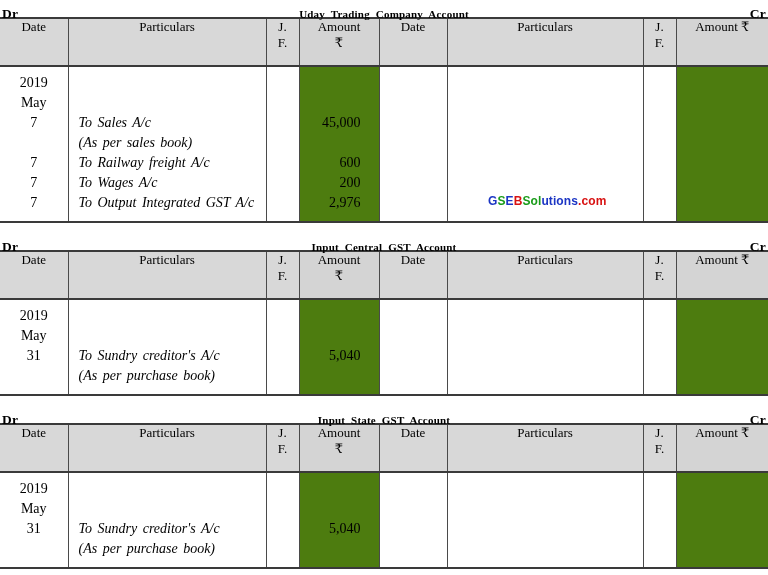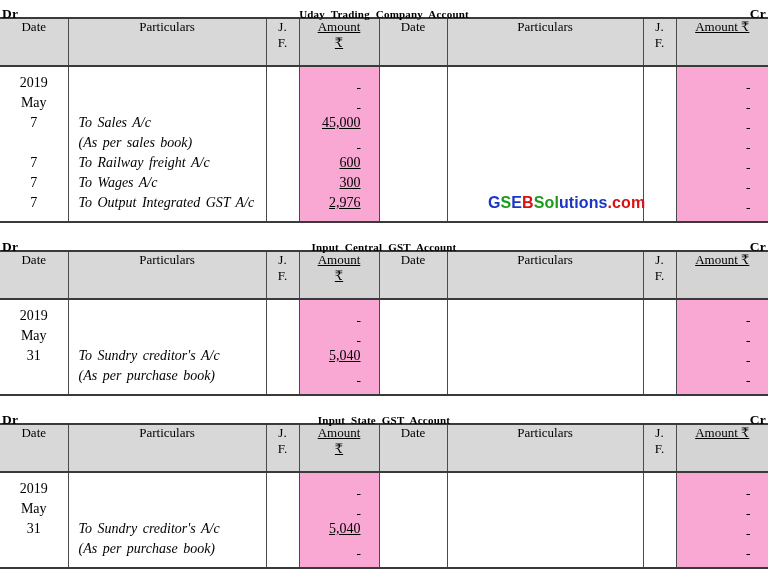--- a/index.html
+++ b/index.html
@@ -96,30 +96,30 @@
   .c-date   { width: 68px; }
   .c-part   { width: 198px; }
   .c-jf     { width: 33px; }
   .c-amt    { width: 80px; }
   .c-date2  { width: 68px; }
   .c-part2  { width: 196px; }
   .c-jf2    { width: 33px; }
   .c-amt2   { width: 92px; }
 
   
-  .shaded { background: #e4e4e4; text-decoration: underline; }
+  .shaded { background: #e4e4e4; }
   thead th.shaded { background: #d4d4d4; }
 
   
   tbody td {
     font-size: 14px;
     line-height: 20px;
     background: #ffffff;
   }
-  tbody td.shaded { background: #f9a8d4; }
+  tbody td.shaded { background: #4d7c0f; }
 
   .cell-lines {
     padding: 6px 6px 8px 6px;
   }
   .cell-lines .line {
     display: block;
     height: 20px;
     line-height: 20px;
     white-space: nowrap;
     overflow: hidden;
@@ -130,21 +130,21 @@
   .td-amt  .line { text-align: right; padding-right: 12px; }
   .td-jf   .line { text-align: center; }
 
   .gap { height: 10px; }
 
   
   .watermark {
     position: absolute;
     font-family: "Liberation Sans", "DejaVu Sans", sans-serif;
     font-weight: bold;
-    font-size: 16px;
+    font-size: 12px;
     letter-spacing: 0.1px;
     white-space: nowrap;
   }
   .wm-g { color: #1b35c4; }
   .wm-s { color: #1a9c1a; }
   .wm-e { color: #1b35c4; }
   .wm-b { color: #d81212; }
   .wm-sol { color: #1a9c1a; }
   .wm-utions { color: #1b35c4; }
   .wm-dot { color: #d81212; }
@@ -231,21 +231,21 @@
                 <span class="line blank">&nbsp;</span>
               </div>
           </td>
           <td class="td-amt shaded">
             <div class="cell-lines">
                 <span class="line blank">&nbsp;</span>
                 <span class="line blank">&nbsp;</span>
                 <span class="line">45,000</span>
                 <span class="line blank">&nbsp;</span>
                 <span class="line">600</span>
-                <span class="line">300</span>
+                <span class="line">200</span>
                 <span class="line">2,976</span>
               </div>
           </td>
           <td class="td-date">
             <div class="cell-lines">
                 <span class="line blank">&nbsp;</span>
                 <span class="line blank">&nbsp;</span>
                 <span class="line blank">&nbsp;</span>
                 <span class="line blank">&nbsp;</span>
                 <span class="line blank">&nbsp;</span>

